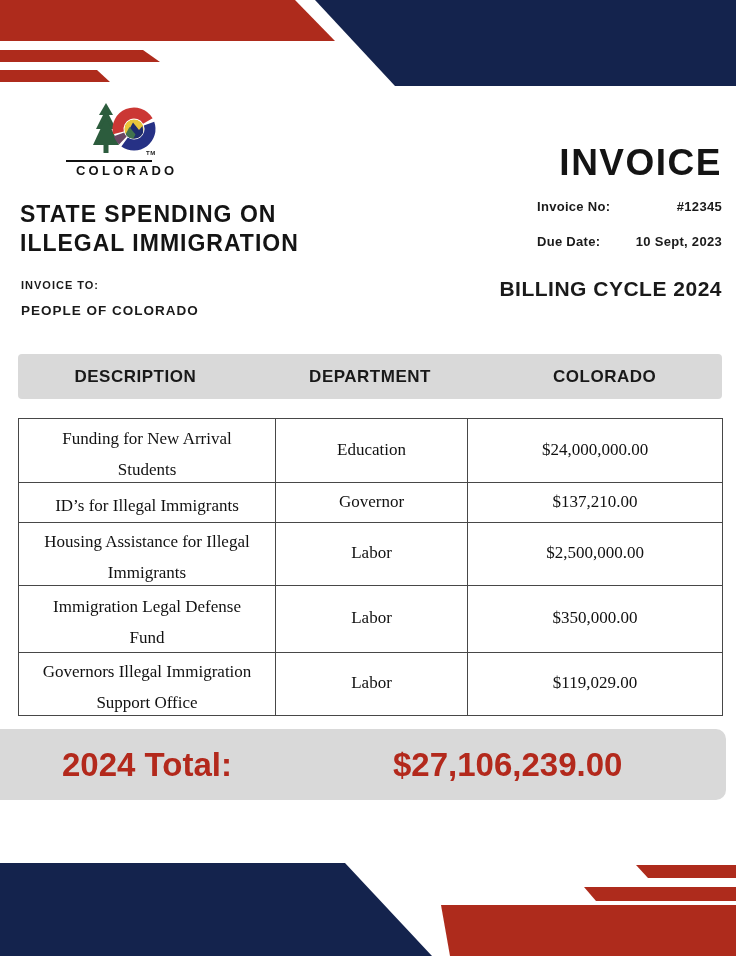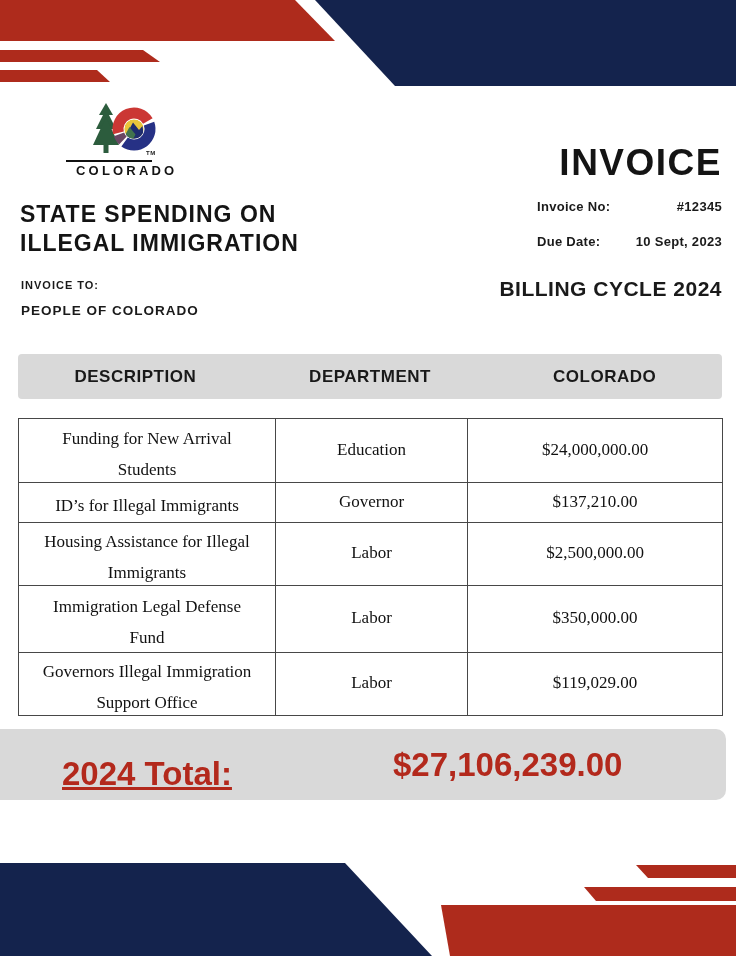--- a/index.html
+++ b/index.html
@@ -49,21 +49,21 @@
   .thead-cell{flex:1;text-align:center;font-size:17px;font-weight:800;letter-spacing:.5px;color:#191919;}
   
   .inv-table{position:absolute;left:18px;top:418px;width:704px;border-collapse:collapse;
     font-family:"Liberation Serif",serif;font-size:17px;color:#111;table-layout:fixed;}
   .inv-table td{border:1px solid #474747;text-align:center;vertical-align:middle;
     padding:0;line-height:1.35;}
   .inv-table .line{white-space:nowrap;margin-top:8px;}
   
   .total-bar{position:absolute;left:0;top:729px;width:726px;height:71px;background:#d9d9d9;
     border-radius:0 10px 10px 0;}
-  .total-label{position:absolute;left:62px;top:9px;line-height:71px;font-size:33px;font-weight:800;color:#b3291c;text-decoration:underline;}
+  .total-label{position:absolute;left:62px;top:0;line-height:71px;font-size:33px;font-weight:800;color:#b3291c;}
   .total-amount{position:absolute;left:393px;top:0;line-height:71px;font-size:33px;font-weight:800;color:#b3291c;}
 </style>
 </head>
 <body>
 
 <div class="shape top-red-main"></div>
 <div class="shape top-navy"></div>
 <div class="shape top-red-s2"></div>
 <div class="shape top-red-s3"></div>
 <div class="shape bot-navy"></div>

